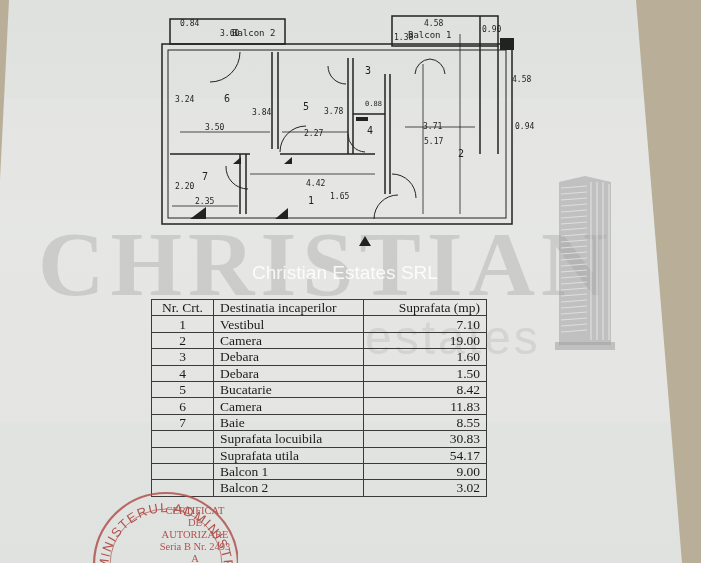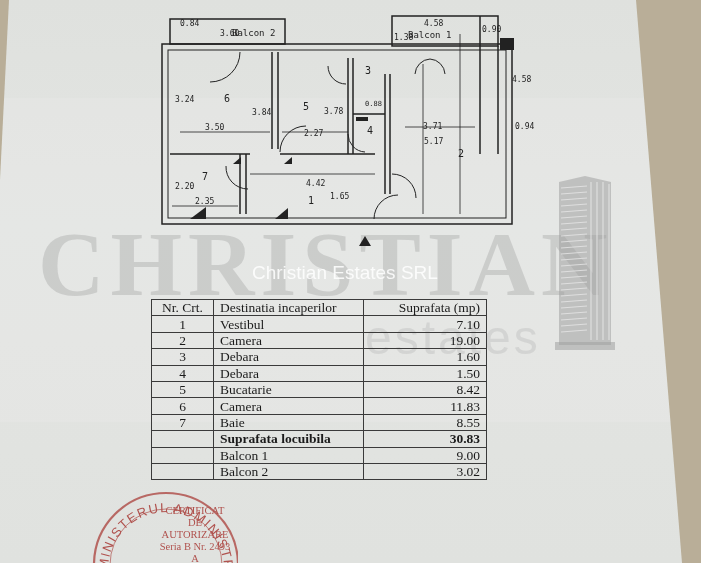--- a/index.html
+++ b/index.html
@@ -38,21 +38,21 @@
   
   .tbl {
     position: absolute; left: 151px; top: 299px; width: 336px;
     border-collapse: collapse; font-family: "Liberation Serif", serif; font-size: 13.5px; color: #1b1b1b;
   }
   .tbl td, .tbl th { border: 1px solid #3a3a3a; height: 16.4px; line-height: 15px; padding: 0 6px; }
   .tbl th { font-weight: normal; text-align: left; }
   .tbl th.c3, .tbl td.c3 { text-align: right; }
   .tbl td.c1, .tbl th.c1 { text-align: center; width: 62px; }
   .tbl td.c2, .tbl th.c2 { width: 150px; }
-  .tbl .bold { font-weight: bold; margin-left: 24px; }
+  .tbl .bold { font-weight: normal; margin-left: 24px; }
 
   
   .stamp { position: absolute; left: 88px; top: 470px; width: 150px; height: 150px; }
   .stamp-inner {
     position: absolute; left: 150px; top: 505px; width: 90px; text-align: center;
     font-family: "Liberation Serif", serif; color: #b0524e; font-size: 10.5px; line-height: 12px;
   }
 </style>
 </head>
 <body>
@@ -237,20 +237,25 @@
     <tr>
         <td class="c1">7</td>
         <td>Baie</td>
         <td class="c3">8.55</td>
       </tr>
     <tr class="bold">
         <td class="c1"></td>
         <td>Suprafata locuibila</td>
         <td class="c3">30.83</td>
       </tr>
+    <tr class="bold">
+        <td class="c1"></td>
+        <td>Suprafata utila</td>
+        <td class="c3">54.17</td>
+      </tr>
     <tr>
         <td class="c1"></td>
         <td>Balcon 1</td>
         <td class="c3">9.00</td>
       </tr>
     <tr>
         <td class="c1"></td>
         <td>Balcon 2</td>
         <td class="c3">3.02</td>
       </tr>

